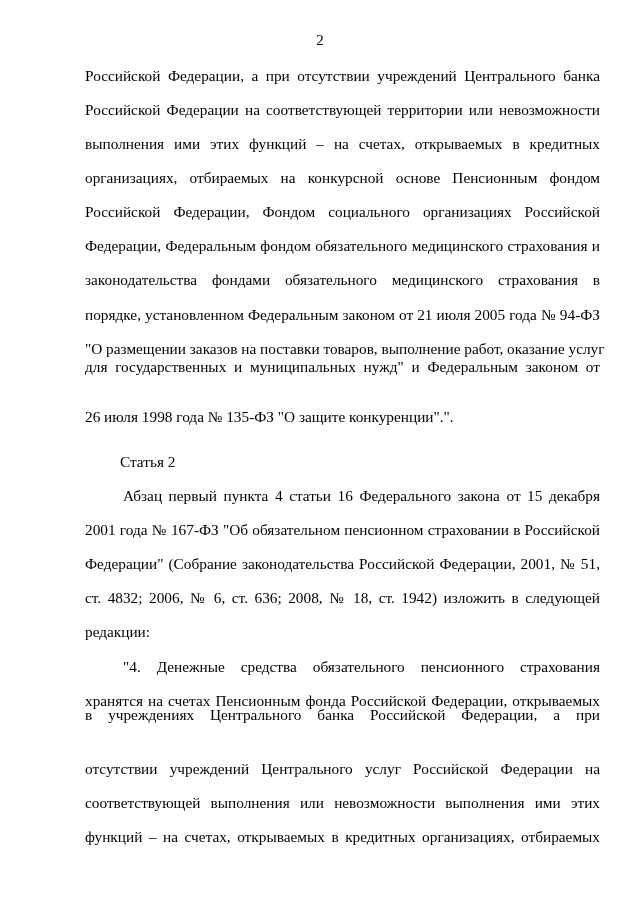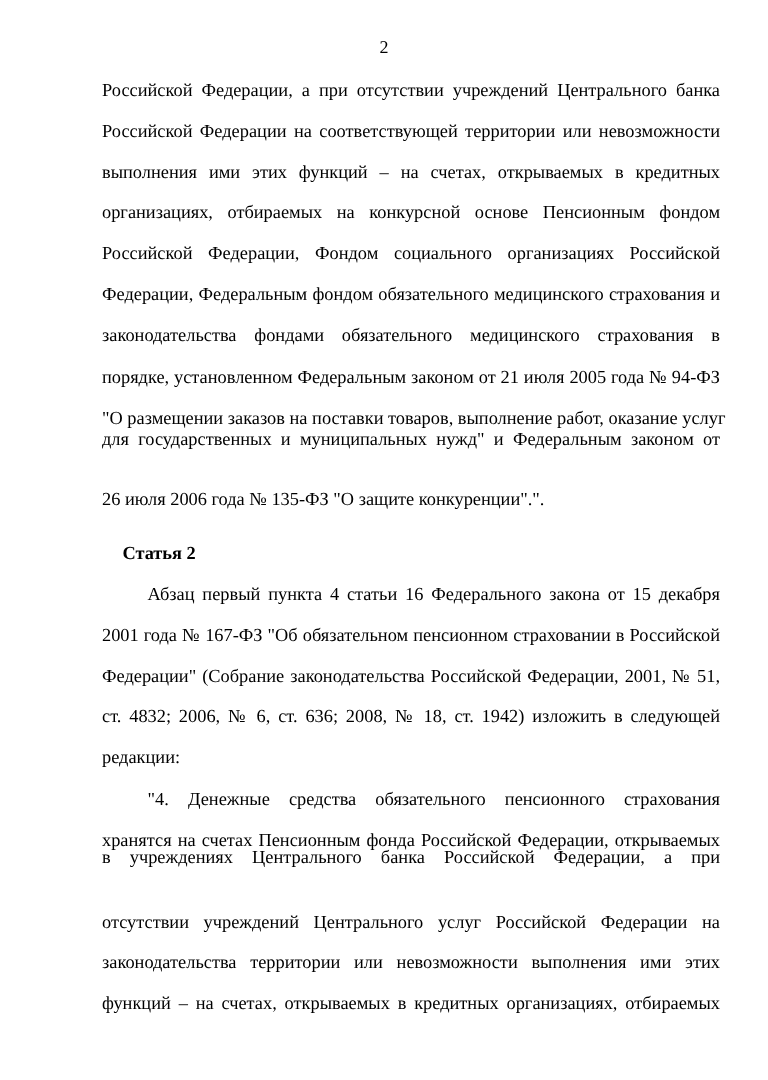--- a/index.html
+++ b/index.html
@@ -4,53 +4,53 @@
   <style>
     html, body { margin: 0; padding: 0; background: #ffffff; }
     body { width: 640px; height: 900px; position: relative; overflow: hidden;
            font-family: "Liberation Serif", "DejaVu Serif", serif; color: #000; }
     .page-number { position: absolute; top: 32px; left: 0; width: 640px; text-align: center;
                    font-size: 15px; }
     .line { position: absolute; left: 65px; width: 515px; font-size: 15.3px; line-height: 20px;
             text-align: justify; text-align-last: justify; white-space: nowrap; margin-left: 20px; }
     .line.indent { left: 103px; width: 477px; }
     .line.last { text-align-last: left; }
-    .heading { position: absolute; left: 102px; font-size: 15.3px; font-weight: bold; line-height: 20px; }
+    .heading { position: absolute; left: 120px; font-size: 15.3px; font-weight: normal; line-height: 20px; }
   </style>
 </head>
 <body>
 
 <div>
   <div class="page-number">2</div>
 
   <div>
     <div class="line" style="top:66px">Российской Федерации, а при отсутствии учреждений Центрального банка</div>
     <div class="line" style="top:100px">Российской Федерации на соответствующей территории или невозможности</div>
     <div class="line" style="top:134px">выполнения ими этих функций  – на счетах, открываемых в кредитных</div>
     <div class="line" style="top:168px">организациях, отбираемых на конкурсной основе Пенсионным фондом</div>
     <div class="line" style="top:202px">Российской Федерации, Фондом социального организациях Российской</div>
     <div class="line" style="top:236px">Федерации, Федеральным фондом обязательного медицинского страхования и</div>
     <div class="line" style="top:270px">законодательства фондами обязательного медицинского страхования в</div>
     <div class="line" style="top:305px">порядке, установленном Федеральным законом от 21 июля 2005 года № 94-ФЗ</div>
     <div class="line" style="top:339px">"О размещении заказов на поставки товаров, выполнение работ, оказание услуг</div>
     <div class="line" style="top:357px">для государственных и муниципальных нужд" и  Федеральным законом от</div>
-    <div class="line last" style="top:407px">26 июля 2006 года № 135-ФЗ "О защите конкуренции".".</div>
+    <div class="line last" style="top:407px">26 июля 1998 года № 135-ФЗ "О защите конкуренции".".</div>
   </div>
 
   <div class="heading" style="top:452px">Статья 2</div>
 
   <div>
     <div class="line indent" style="top:486px">Абзац первый пункта 4 статьи 16 Федерального закона от 15 декабря</div>
     <div class="line" style="top:520px">2001 года № 167-ФЗ "Об обязательном пенсионном страховании в Российской</div>
     <div class="line" style="top:554px">Федерации" (Собрание законодательства Российской Федерации, 2001, № 51,</div>
     <div class="line" style="top:588px">ст. 4832;  2006,  № 6,  ст. 636;  2008,  № 18,  ст. 1942)  изложить  в следующей</div>
     <div class="line last" style="top:622px">редакции:</div>
   </div>
 
   <div>
     <div class="line indent" style="top:657px">"4. Денежные   средства   обязательного пенсионного страхования</div>
     <div class="line" style="top:691px">хранятся на счетах Пенсионным  фонда Российской Федерации, открываемых</div>
     <div class="line" style="top:705px">в учреждениях  Центрального банка Российской Федерации, а при</div>
     <div class="line" style="top:759px">отсутствии учреждений Центрального услуг Российской Федерации на</div>
-    <div class="line" style="top:793px">законодательства территории или невозможности выполнения ими этих</div>
+    <div class="line" style="top:793px">соответствующей выполнения или невозможности выполнения ими этих</div>
     <div class="line" style="top:827px">функций – на счетах, открываемых в кредитных  организациях, отбираемых</div>
   </div>
 </div>
 
 </body></html>

